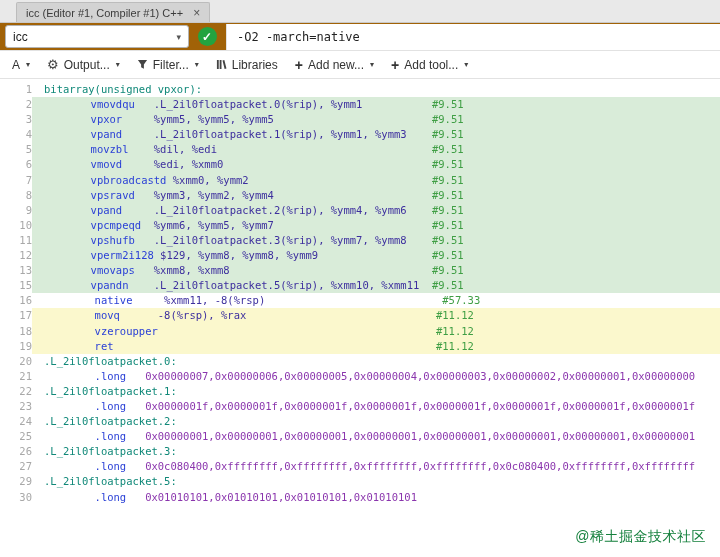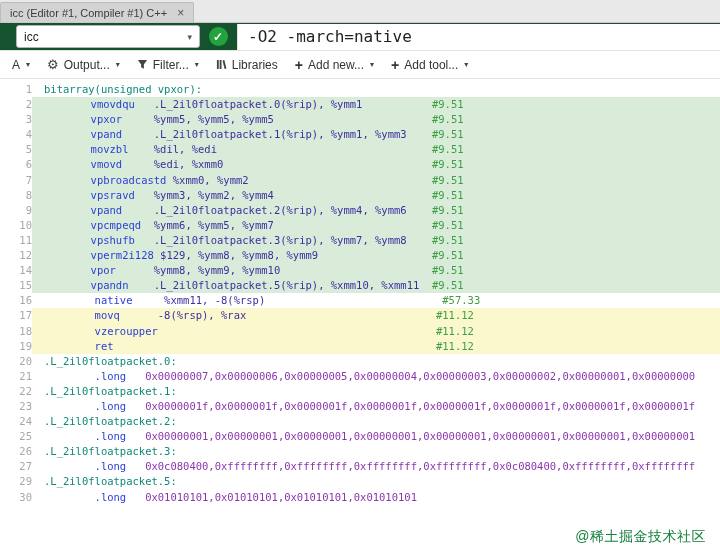--- a/index.html
+++ b/index.html
@@ -1,34 +1,34 @@
 <!DOCTYPE html>
 <html style="--status-green: #23a33f; --hl-green: #d9ecd9; --hl-yellow: #fbf8cd; --tk-lbl: #0f8878; --tk-mn: #2b41d6; --tk-op: #3d2f9e; --tk-num: #8a35ad; --tk-cm: #3f9e44;"><head>
 <meta charset="utf-8">
 <style>
   html,body{margin:0;padding:0;width:720px;height:557px;overflow:hidden;background:#fff;
     font-family:"Liberation Sans",sans-serif;}
   .window{width:720px;height:557px;position:relative;background:#fff;overflow:hidden;}
 
   
-  .tabbar{height:22px;background:#e9e9e9;border-bottom:1px solid #c9c9c9;display:flex;align-items:stretch;padding-left:0;}
+  .tabbar{height:22px;background:#e9e9e9;border-bottom:1px solid #c9c9c9;display:flex;align-items:stretch;padding-left:16px;}
   .tab{background:#d3d3d3;border:1px solid #bcbcbc;border-bottom:none;border-radius:2px 2px 0 0;margin-top:2px;
     display:flex;align-items:center;gap:10px;padding:0 9px;font-size:11px;color:#3c3c3c;cursor:pointer;}
   .tab-close{color:#555;font-size:12px;line-height:1;cursor:pointer;}
 
   
-  .toolbar1{height:27px;display:flex;align-items:center;background:#14532d;border-bottom:1px solid #e2e2e2;padding-left:16px;}
+  .toolbar1{height:27px;display:flex;align-items:center;background:#a16207;border-bottom:1px solid #e2e2e2;padding-left:5px;}
   .compiler-select{width:168px;height:21px;border:1px solid #b4b4b4;border-radius:3px;display:flex;align-items:center;
     justify-content:space-between;padding:0 7px;font-size:12px;color:#222;cursor:pointer;background:#fff;}
   .sel-caret{font-size:9px;color:#555;}
   .status-wrap{width:36px;display:flex;justify-content:center;align-items:center;}
   .status-circle{width:19px;height:19px;border-radius:50%;background:var(--status-green,#23a33f);color:#fff;
     font-size:12px;font-weight:bold;display:flex;align-items:center;justify-content:center;cursor:pointer;}
   .options{flex:1;height:26px;border:none;outline:none;border-left:1px solid #e2e2e2;margin-left:1px;padding:0 10px;
-    font-family:"DejaVu Sans Mono",monospace;font-size:16px;color:#222;background:#fff;}
+    font-family:"DejaVu Sans Mono",monospace;font-size:12px;color:#222;background:#fff;}
 
   
   .toolbar2{height:27px;display:flex;align-items:center;gap:3px;padding:0 5px;border-bottom:1px solid #e2e2e2;background:#fff;}
   .tbtn{display:flex;align-items:center;gap:5px;background:none;border:none;font-family:inherit;
     font-size:12px;color:#333;padding:3px 7px;cursor:pointer;white-space:nowrap;}
   .caret{font-size:8px;color:#444;margin-left:1px;}
   .gear{font-size:13px;line-height:1;color:#444;}
   .plus{font-size:14px;font-weight:bold;line-height:1;color:#333;}
   .icon-svg{width:11px;height:11px;fill:#444;display:block;}
 
@@ -153,22 +153,22 @@
         </div>
         <div class="row">
           <span class="ln">11</span>
           <span class="txt bg-g"><span class="tk-mn">        vpshufb   </span><span class="tk-op">.L_2il0floatpacket.3(%rip), %ymm7, %ymm8</span><span class="tk-cm">    #9.51</span></span>
         </div>
         <div class="row">
           <span class="ln">12</span>
           <span class="txt bg-g"><span class="tk-mn">        vperm2i128 </span><span class="tk-op">$129, %ymm8, %ymm8, %ymm9</span><span class="tk-cm">                  #9.51</span></span>
         </div>
         <div class="row">
-          <span class="ln">14</span>
-          <span class="txt bg-g"><span class="tk-mn">        vpor      </span><span class="tk-op">%ymm8, %ymm9, %ymm10</span><span class="tk-cm">                        #9.51</span></span>
+          <span class="ln">13</span>
+          <span class="txt bg-g"><span class="tk-mn">        vmovaps   </span><span class="tk-op">%xmm8, %xmm8</span><span class="tk-cm">                                #9.51</span></span>
         </div>
         <div class="row">
           <span class="ln">15</span>
           <span class="txt bg-g"><span class="tk-mn">        vpandn    </span><span class="tk-op">.L_2il0floatpacket.5(%rip), %xmm10, %xmm11</span><span class="tk-cm">  #9.51</span></span>
         </div>
         <div class="row">
           <span class="ln">16</span>
           <span class="txt"><span class="tk-mn">        native     </span><span class="tk-op">%xmm11, -8(%rsp)</span><span class="tk-cm">                            #57.33</span></span>
         </div>
         <div class="row">

